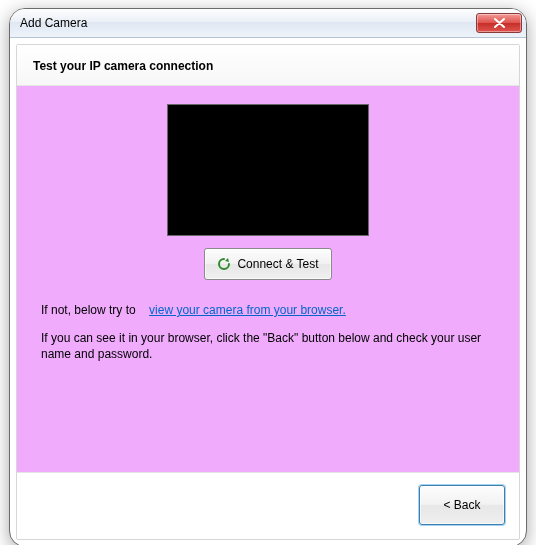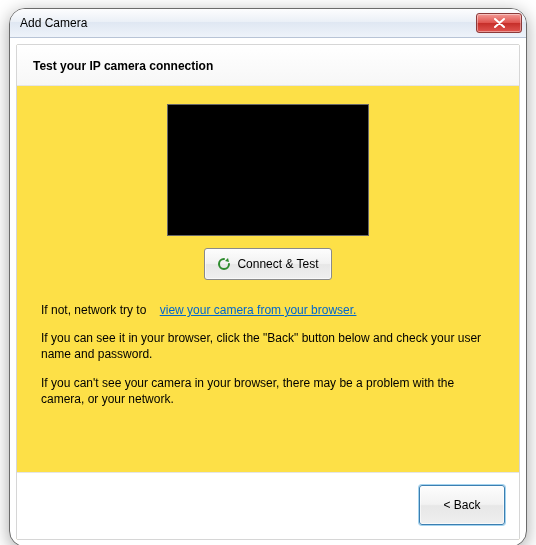--- a/index.html
+++ b/index.html
@@ -15,21 +15,21 @@
   }
   .titlebar .title{font-size:12px;color:#000;}
   .closebtn{
     width:44px;height:18px;border:1px solid #8b3a3a;border-radius:3px;
     background:linear-gradient(to bottom,#f29a96 0%,#e0544f 48%,#c62f2a 52%,#e0544f 100%);
     display:flex;align-items:center;justify-content:center;cursor:default;
     box-shadow:inset 0 0 0 1px rgba(255,255,255,0.4);
   }
   .closebtn svg{display:block}
   .client{padding:6px;}
-  .panel{border:1px solid #d6d6d6;border-radius:2px;background:#fde047;}
+  .panel{border:1px solid #d6d6d6;border-radius:2px;background:#f0abfc;}
   .heading{
     padding:14px 16px 12px 16px;font-weight:bold;font-size:12px;color:#000;
     border-bottom:1px solid #e5e5e5;
     background:linear-gradient(to bottom,#ffffff,#f7f7f7);
   }
   .content{padding:18px 24px 8px 24px;min-height:360px;}
   .instr{margin:4px 0 14px 0;}
   .preview{
     width:200px;height:130px;background:#000;border:1px solid #676767;margin:0 auto 12px auto;
   }
@@ -84,28 +84,27 @@
               <svg width="14" height="14" viewBox="0 0 14 14">
                 <path d="M7 2 a5 5 0 1 0 5 5" fill="none" stroke="#2e8b2e" stroke-width="2" stroke-linecap="round"></path>
                 <path d="M11 1 L12 5 L8 4 Z" fill="#2e8b2e"></path>
               </svg>
             </span>
             <span>Connect &amp; Test</span>
           </button>
         </div>
 
         <p class="para">
-          <span class="inline">If not, network try to</span>
+          <span class="inline">If not, below try to</span>
           &nbsp;&nbsp;
           <a class="link inline">view your camera from your browser.</a>
         </p>
 
         <p class="para">If you can see it in your browser, click the "Back" button below and check your user name and password.</p>
 
-        <p class="para">If you can't see your camera in your browser, there may be a problem with the camera, or your network.</p>
       </div>
 
       <div class="footer">
         <button class="btn default">
           <span>&lt; Back</span>
         </button>
       </div>
     </div>
   </div>
 </div>

